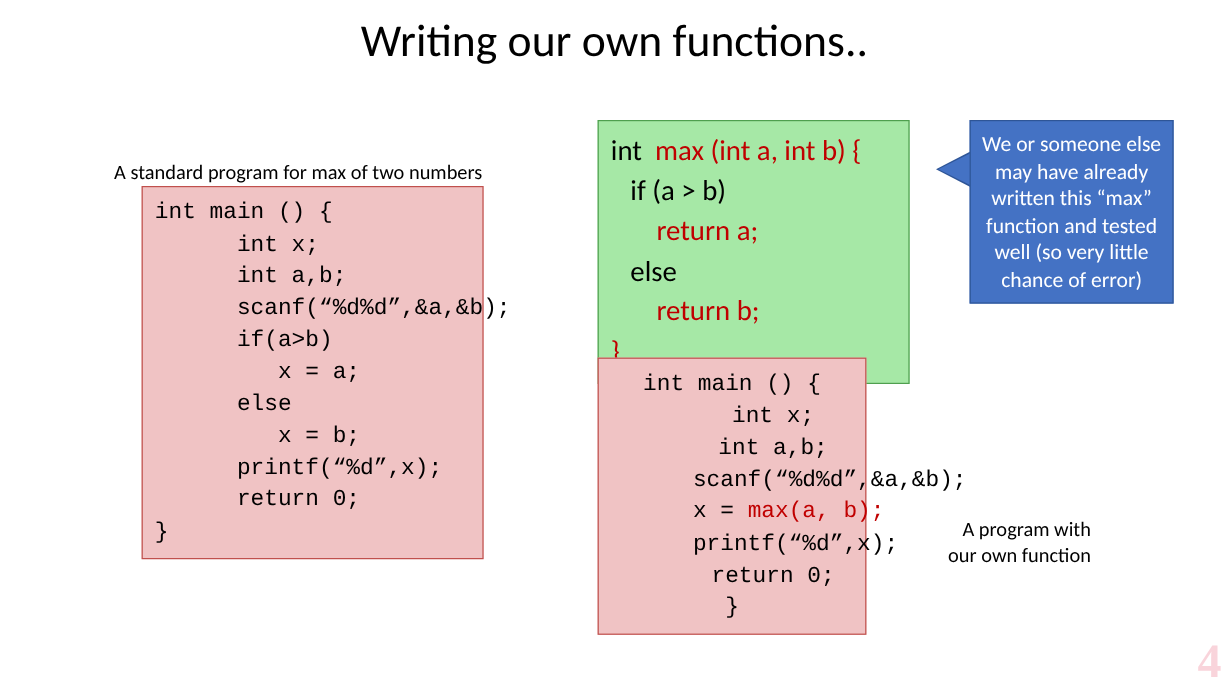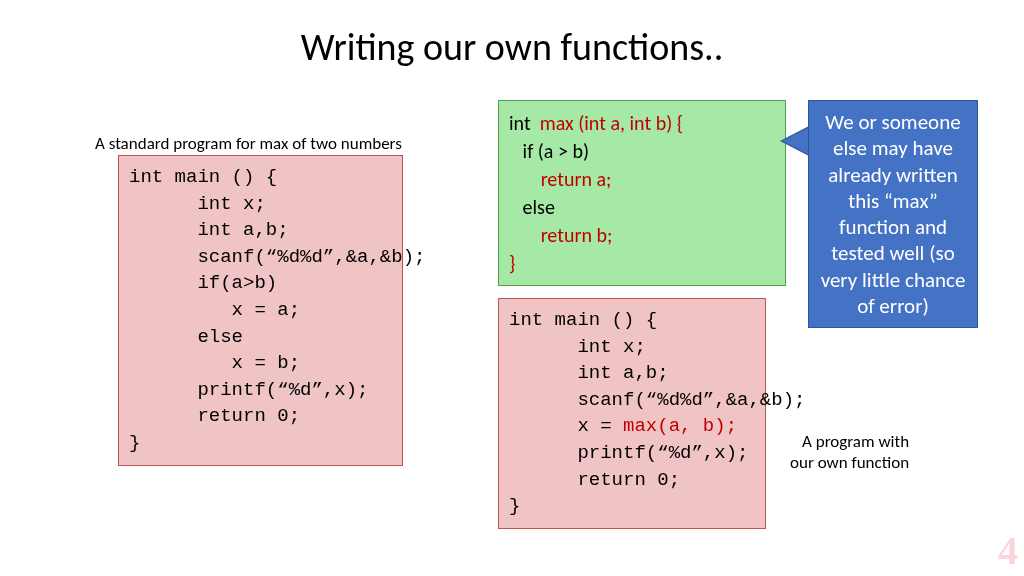--- a/index.html
+++ b/index.html
@@ -8,21 +8,21 @@
     height: 576px;
     background: #ffffff;
     font-family: Calibri, Arial, sans-serif;
     position: relative;
     overflow: hidden;
   }
   .title {
     text-align: center;
     font-size: 38px;
     color: #000;
-    padding-top: 24px;
+    padding-top: 12px;
     font-weight: 400;
   }
   .caption {
     position: absolute;
     font-size: 17px;
     color: #000;
     margin-top: 16px;
   }
   .codebox {
     position: absolute;
@@ -39,21 +39,21 @@
   }
   .green {
     background: #a6e8a6;
     border-color: #4f9f4f;
   }
   .callout {
     position: absolute;
     background: #4472c4;
     border: 1px solid #2e5597;
     color: #fff;
-    font-size: 21px;
+    font-size: 18px;
     text-align: center;
     padding: 8px 6px;
     line-height: 1.25;
   }
   .callout-tail {
     position: absolute;
     width: 0; height: 0;
     border-top: 14px solid transparent;
     border-bottom: 14px solid transparent;
     border-right: 28px solid #4472c4;
@@ -91,32 +91,32 @@
       int a,b;
       scanf(“%d%d”,&amp;a,&amp;b);
       if(a&gt;b)
          x = a;
       else
          x = b;
       printf(“%d”,x);
       return 0;
 }</div>
 
-<div class="codebox green" style="left:498px; top:100px; width:288px; font-size:20px;"><span class="seg blk">int  </span><span class="seg red">max (int a, int b) {</span>
+<div class="codebox green" style="left:498px; top:100px; width:260px; font-size:24px;"><span class="seg blk">int  </span><span class="seg red">max (int a, int b) {</span>
 <span class="seg blk">   if (a &gt; b)</span>
 <span class="seg red">       return a;</span>
 <span class="seg blk">   else</span>
 <span class="seg red">       return b;</span>
 <span class="seg red">}</span></div>
 
 <div class="callout-tail-border" style="left:780px; top:126px;"></div>
 <div class="callout-tail" style="left:782px; top:127px;"></div>
 <div class="callout" style="left:808px; top:100px; width:170px;">We or someone else may have already written this “max” function and tested well (so very little chance of error)</div>
 
-<div class="codebox pink" style="left:498px; top:298px; width:268px;"><span class="seg">int main () {</span>
+<div class="codebox pink" style="left:498px; top:298px; width:224px;text-align:center;"><span class="seg">int main () {</span>
 <span class="seg">      int x;</span>
 <span class="seg">      int a,b;</span>
 <span class="seg">      scanf(“%d%d”,&amp;a,&amp;b);</span>
 <span class="seg">      x = </span><span class="seg red">max(a, b);</span>
 <span class="seg">      printf(“%d”,x);</span>
 <span class="seg">      return 0;</span>
 <span class="seg">}</span></div>
 
 <div class="caption" style="left:790px; top:415px; white-space:pre-line;text-align:right;">A program with
 our own function</div>

